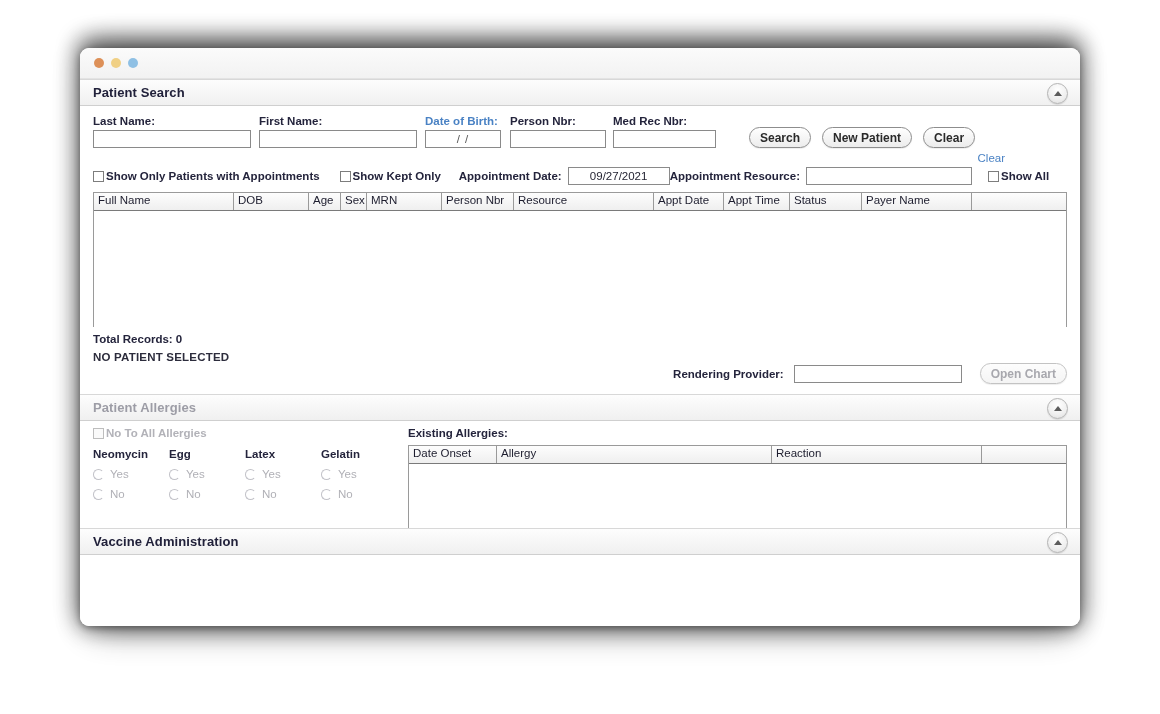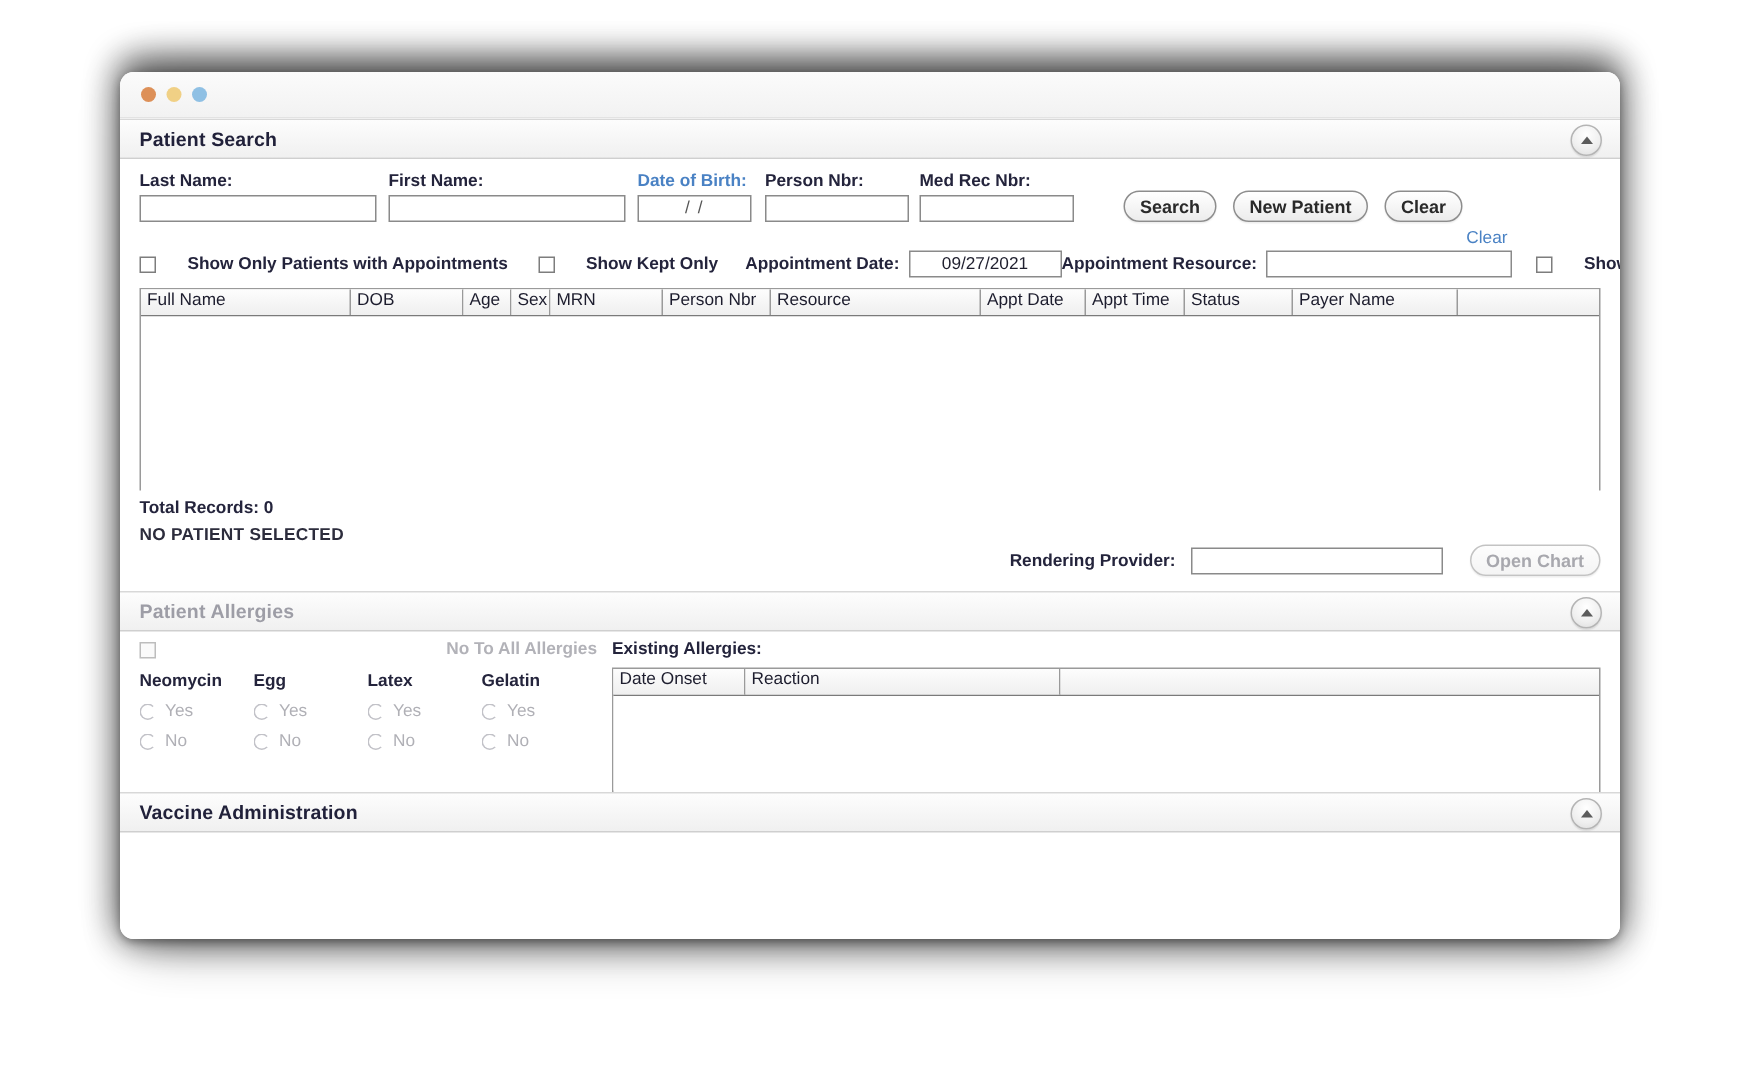--- a/index.html
+++ b/index.html
@@ -161,21 +161,21 @@
   .pill.disabled {
     color: #a8a8ae;
     border-color: #c3c3c3;
     background: linear-gradient(#fdfdfd, #f4f4f4);
   }
   .pill.small { font-size: 11.5px; height: 19px; padding: 0 13px; font-weight: normal; }
 
   .link-txt { color: #4a82c4; font-size: 11.5px; cursor: pointer; }
 
   
-  .cb-row { display: flex; align-items: center; gap: 21px; justify-content: space-between; }
+  .cb-row { display: flex; align-items: center; gap: 2px; }
   .cbox {
     width: 11px; height: 11px;
     border: 1px solid #7d7d7d;
     background: #fff;
     box-sizing: border-box;
     flex: none;
   }
   .cbox.dis { border-color: #bdbdbd; background: #fafafa; }
   .cb-label { font-size: 11.5px; font-weight: bold; color: #24243c; white-space: nowrap; }
   .cb-label.dis { color: #b2b2b8; }
@@ -396,20 +396,21 @@
           </div>
       </div>
 
       <div style="flex:1; margin-left:10px;">
         <div style="display:flex; align-items:baseline; gap:7px;">
           <span class="small-bold">Existing Allergies:</span>
         </div>
         <div class="grid" style="height:83px; margin-top:6px;">
           <div class="grid-head" id="allergy-head">
               <div class="gh" style="width: 88px;">Date Onset</div>
+              <div class="gh" style="width: 275px;">Allergy</div>
               <div class="gh" style="width: 210px;">Reaction</div>
               <div class="gh last" style="flex: 1 1 0%;"></div>
             </div>
           <div class="grid-body" style="height:65px;" id="allergy-body"></div>
         </div>
       </div>
     </div>
 
 
     <div class="section-head">

